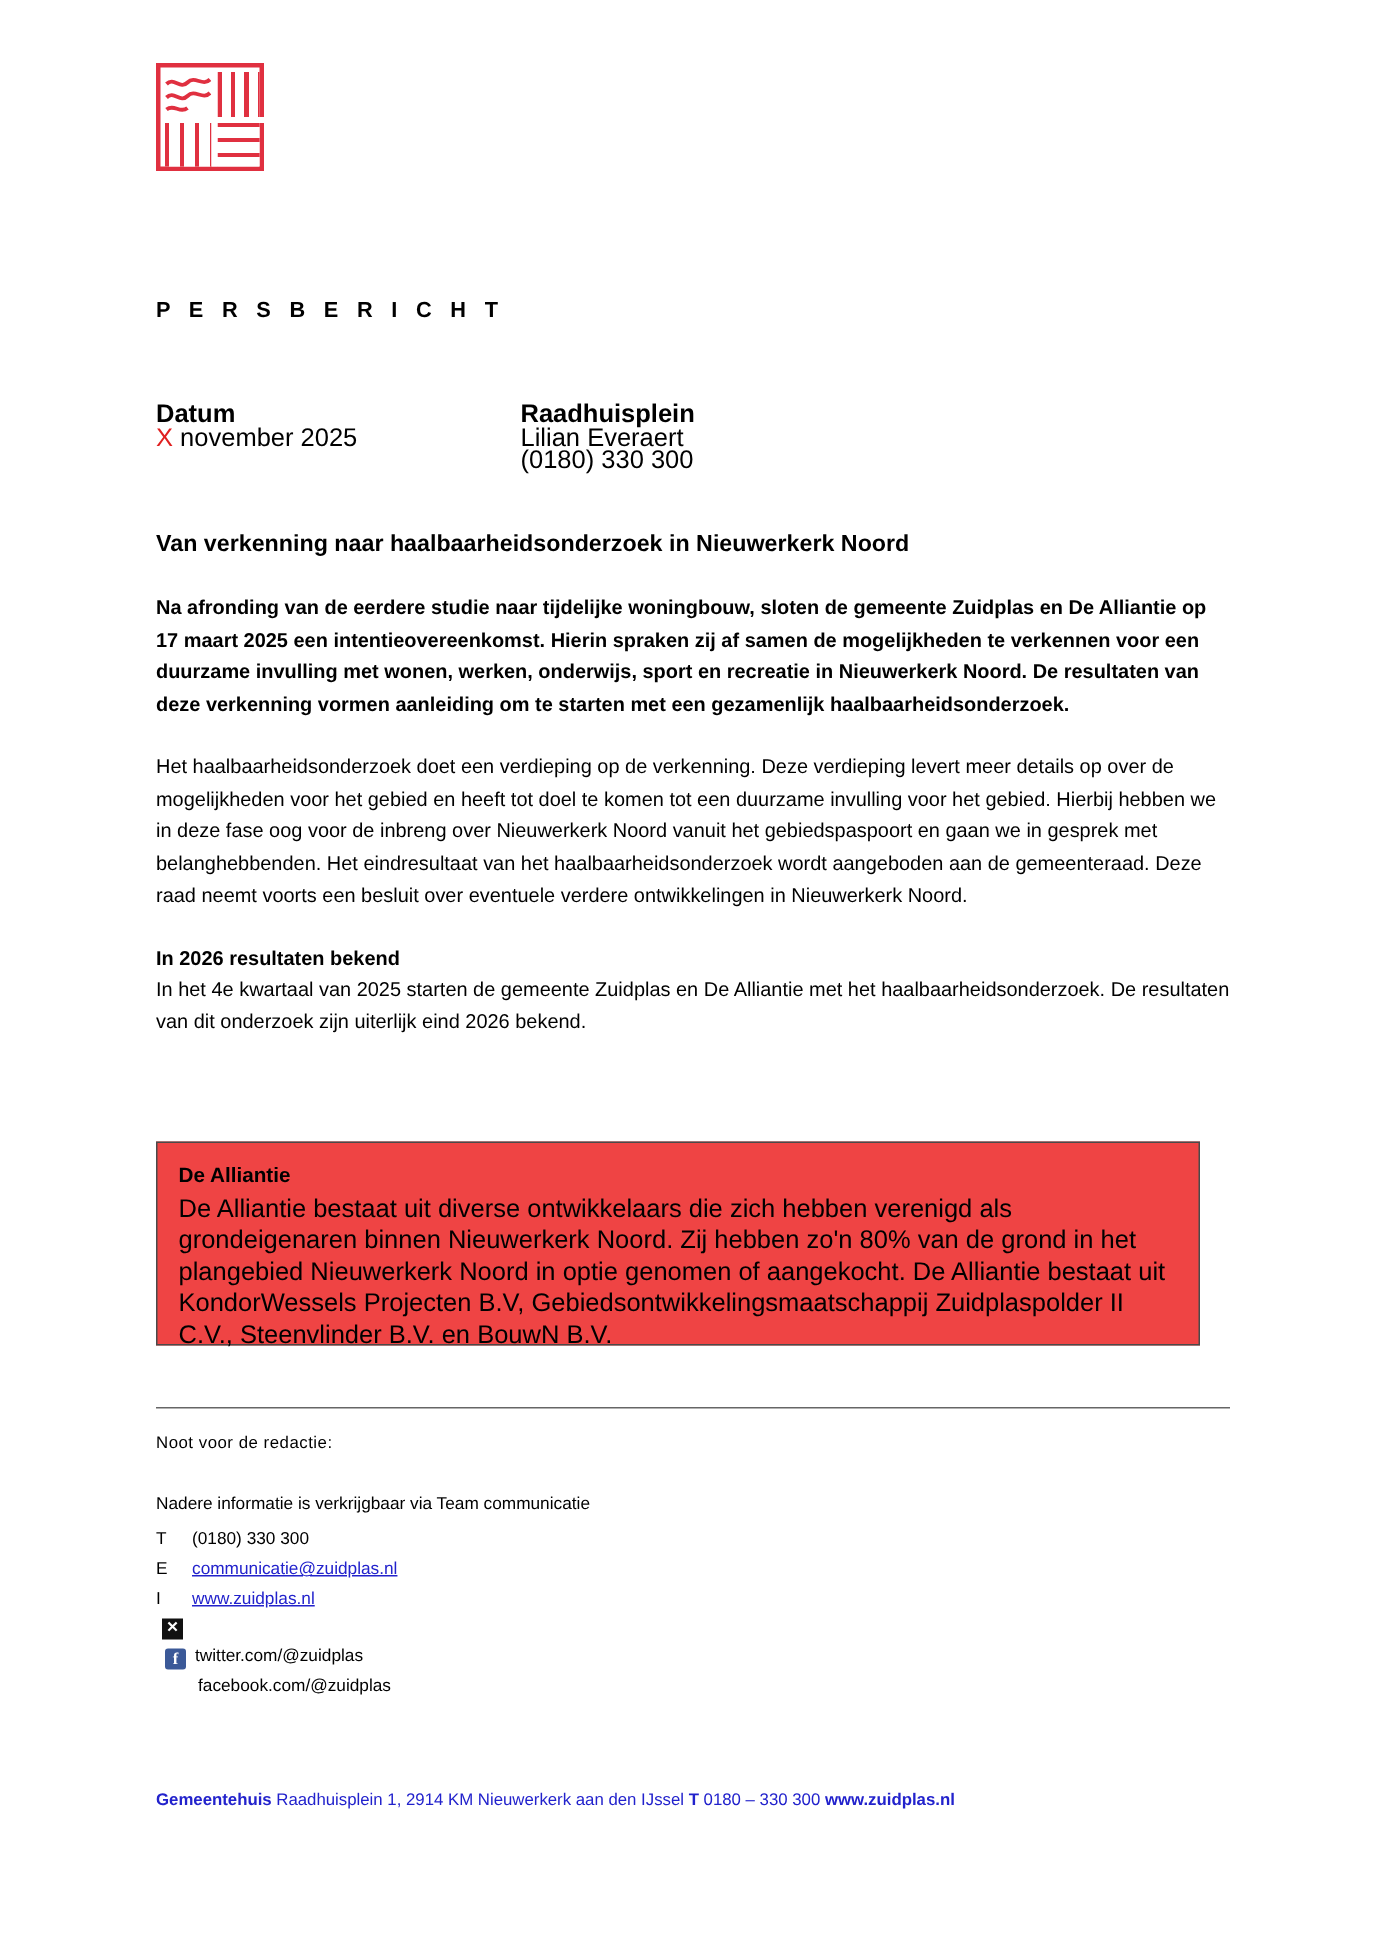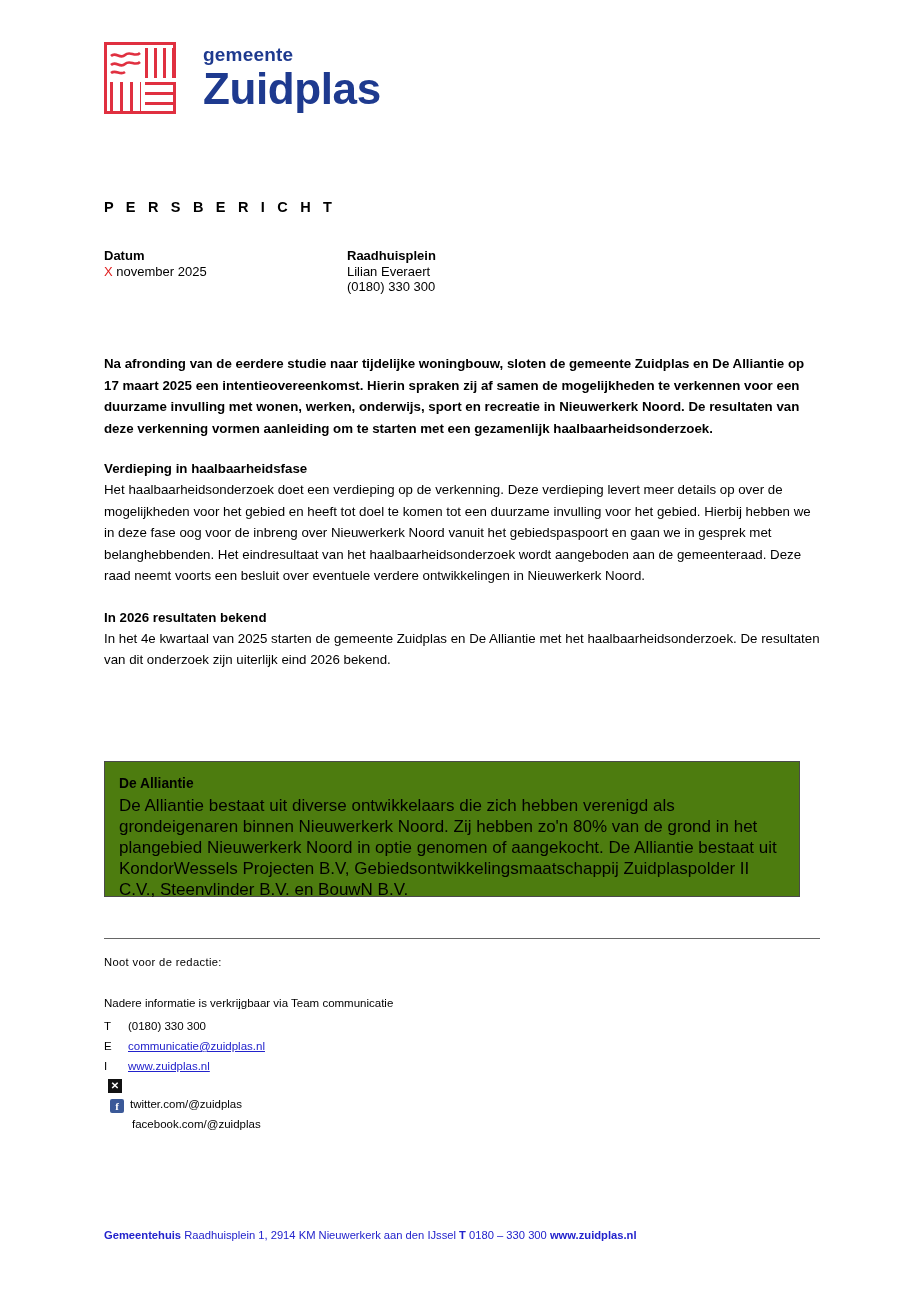--- a/index.html
+++ b/index.html
@@ -90,24 +90,24 @@
     top: 199px;
     font-size: 14.5px;
     font-weight: bold;
     letter-spacing: 4.2px;
   }
 
   
   .meta {
     position: absolute;
     left: 104px;
-    top: 248px;
+    top: 268px;
     width: 716px;
     display: flex;
-    font-size: 13px;
+    font-size: 17px;
     line-height: 15px;
   }
   .meta-col { flex: 0 0 auto; }
   .meta-col.c1 { width: 243px; }
   .meta-col.c2 { width: 240px; }
   .meta-col.c3 { width: 233px; }
   .meta-label {
     font-weight: bold;
     display: block;
     margin-bottom: 1px;
@@ -147,21 +147,21 @@
   }
 
   
   .callout {
     position: absolute;
     left: 104px;
     top: 761px;
     width: 696px;
     height: 136px;
     box-sizing: border-box;
-    background: #4d7c0f;
+    background: #ef4444;
     border: 1.5px solid #4a4a4a;
     padding: 12px 14px 10px 14px;
   }
   .callout-title {
     font-size: 13.8px;
     font-weight: bold;
     line-height: 20px;
     margin: 0 0 1px 0;
   }
   .callout-body {
@@ -243,21 +243,21 @@
     font-family: "Liberation Serif", serif;
   }
   .row-x { margin-left: 4px; }
   .row-fb { margin-left: 6px; }
   .row-x .c-val, .row-fb .c-val { font-size: 11.5px; margin-top: 36px; }
 
   
   .footer {
     position: absolute;
     left: 104px;
-    top: 1227px;
+    top: 1192px;
     width: 716px;
     color: #2222cc;
     font-size: 11.2px;
     line-height: 16.5px;
   }
   .footer b { font-weight: bold; }
 </style>
 </head>
 <body>
 
@@ -272,43 +272,39 @@
           <path d="M1 25 C6 21, 10 28, 15 24" fill="none" stroke="#e03040" stroke-width="2.6"></path>
         </svg>
       </div>
       <div class="q q-tr"></div>
       <div class="q q-bl"></div>
       <div class="q q-br"></div>
       <div class="sep-v"></div>
       <div class="sep-h1"></div>
       <div class="sep-h2"></div>
     </div>
-    <div class="logo-words">
-      <span class="logo-gemeente">gemeente</span>
-      <span class="logo-zuidplas">Zuidplas</span>
-    </div>
   </div>
 
   <div class="persbericht">P E R S B E R I C H T</div>
 
   <div class="meta">
     <div class="meta-col c1">
       <span class="meta-label">Datum</span>
       <span class="meta-line"><span class="red-x">X</span><span> november 2025</span></span>
     </div>
     <div class="meta-col c3">
       <span class="meta-label">Raadhuisplein</span>
       <span class="meta-line">Lilian Everaert</span>
       <span class="meta-line">(0180) 330 300</span>
     </div>
   </div>
 
   <div class="content">
+    <h1 class="doc-title">Van verkenning naar haalbaarheidsonderzoek in Nieuwerkerk Noord</h1>
     <p class="lede">Na afronding van de eerdere studie naar tijdelijke woningbouw, sloten de gemeente Zuidplas en De Alliantie op 17 maart 2025 een intentieovereenkomst. Hierin spraken zij af samen de mogelijkheden te verkennen voor een duurzame invulling met wonen, werken, onderwijs, sport en recreatie in Nieuwerkerk Noord. De resultaten van deze verkenning vormen aanleiding om te starten met een gezamenlijk haalbaarheidsonderzoek.</p>
-    <p class="sec-head">Verdieping in haalbaarheidsfase</p>
     <p class="sec-body">Het haalbaarheidsonderzoek doet een verdieping op de verkenning. Deze verdieping levert meer details op over de mogelijkheden voor het gebied en heeft tot doel te komen tot een duurzame invulling voor het gebied. Hierbij hebben we in deze fase oog voor de inbreng over Nieuwerkerk Noord vanuit het gebiedspaspoort en gaan we in gesprek met belanghebbenden. Het eindresultaat van het haalbaarheidsonderzoek wordt aangeboden aan de gemeenteraad. Deze raad neemt voorts een besluit over eventuele verdere ontwikkelingen in Nieuwerkerk Noord.</p>
     <p class="sec-head">In 2026 resultaten bekend</p>
     <p class="sec-body">In het 4e kwartaal van 2025 starten de gemeente Zuidplas en De Alliantie met het haalbaarheidsonderzoek. De resultaten van dit onderzoek zijn uiterlijk eind 2026 bekend.</p>
   </div>
 
   <div class="callout">
     <p class="callout-title">De Alliantie</p>
     <p class="callout-body">De Alliantie bestaat uit diverse ontwikkelaars die zich hebben verenigd als grondeigenaren binnen Nieuwerkerk Noord. Zij hebben zo'n 80% van de grond in het plangebied Nieuwerkerk Noord in optie genomen of aangekocht. De Alliantie bestaat uit KondorWessels Projecten B.V, Gebiedsontwikkelingsmaatschappij Zuidplaspolder II C.V., Steenvlinder B.V. en BouwN B.V.</p>
   </div>
 

